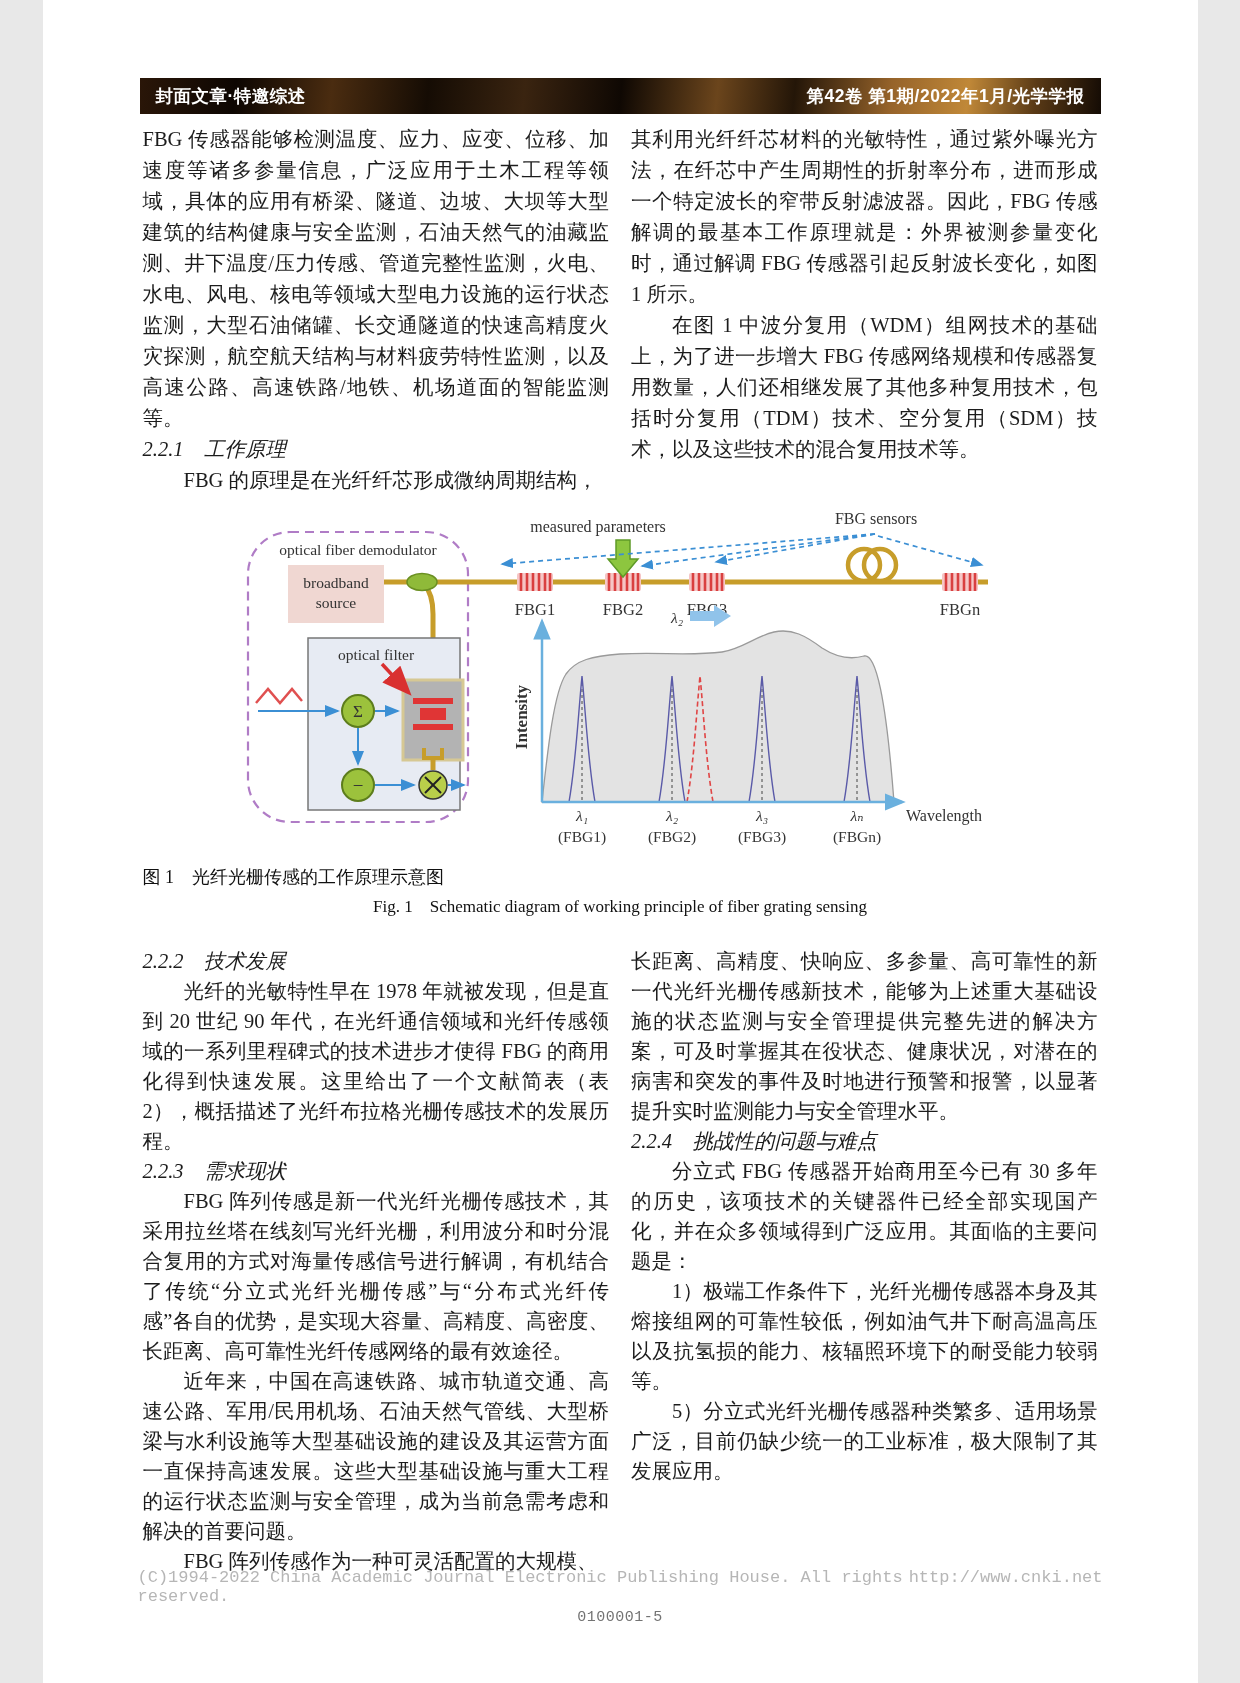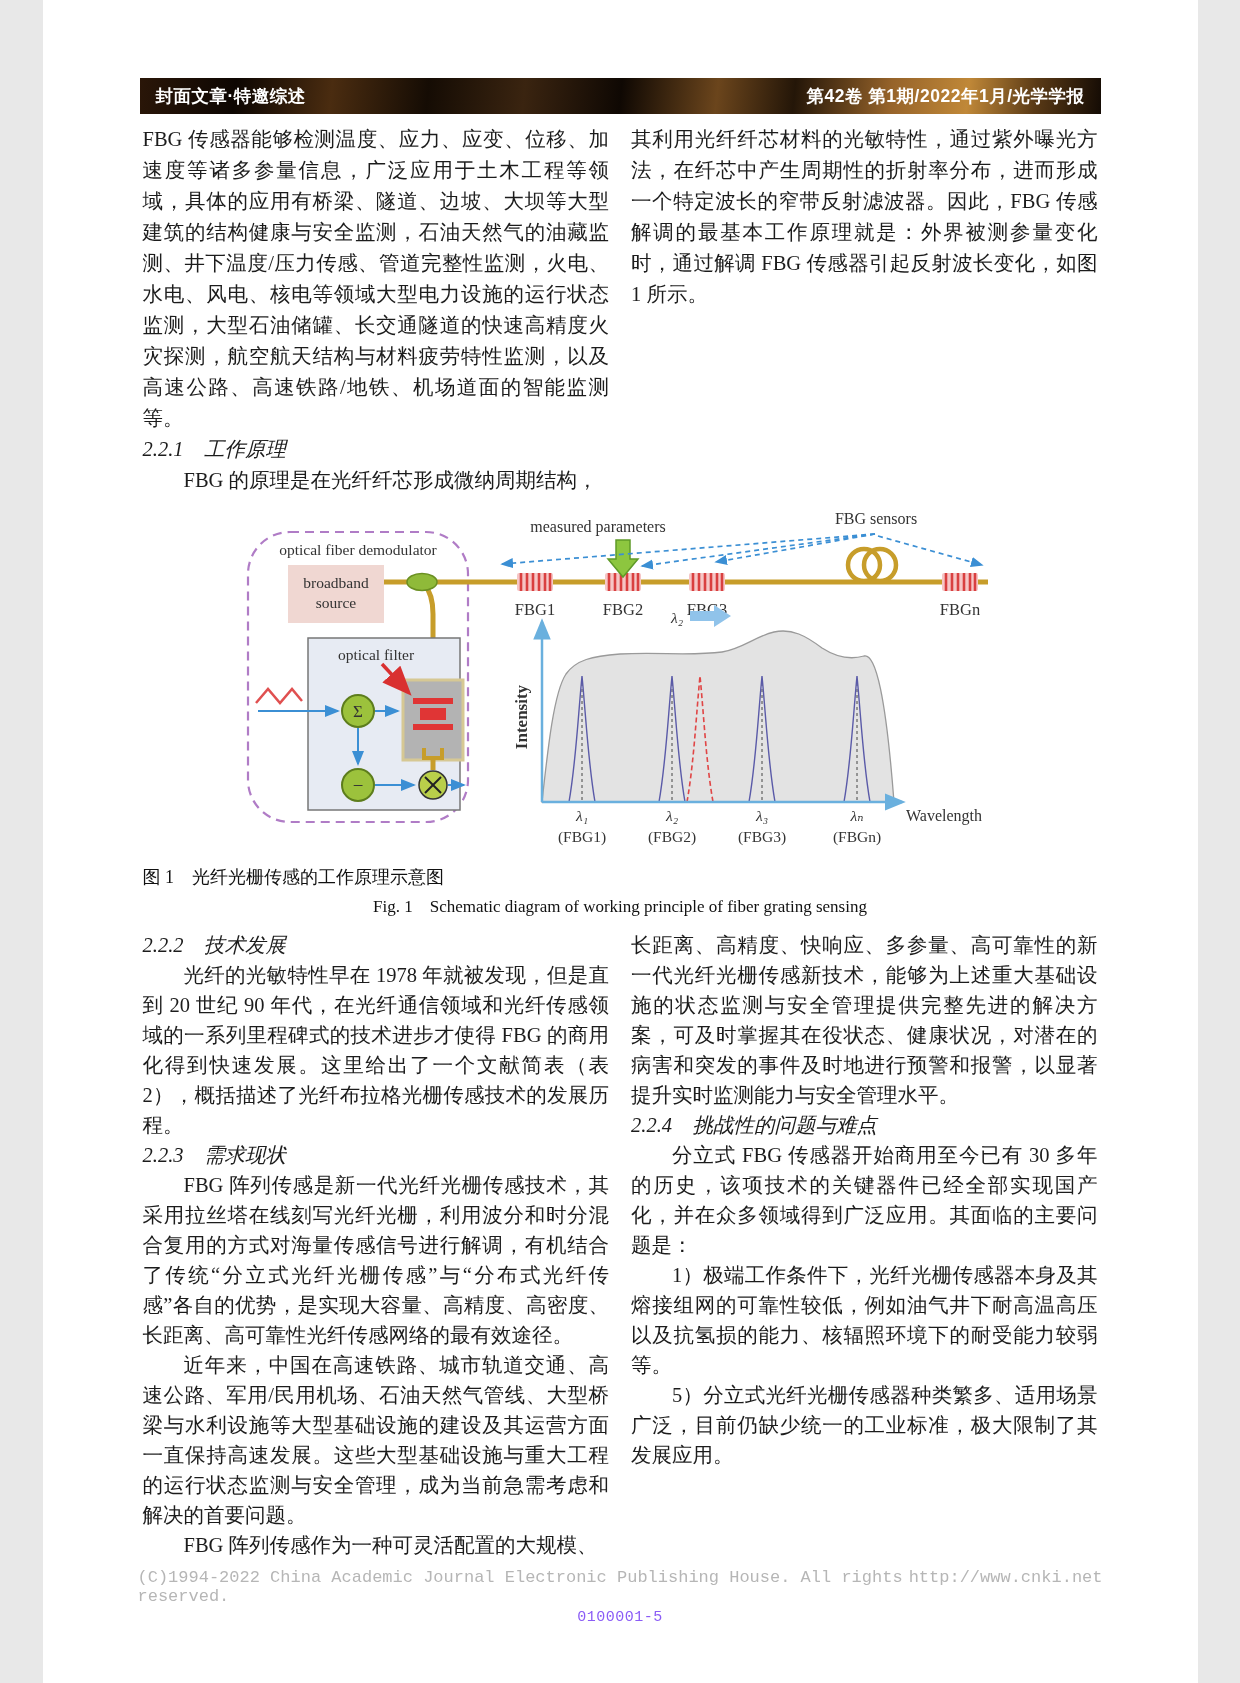--- a/index.html
+++ b/index.html
@@ -7,35 +7,35 @@
         font-family:"Liberation Serif","DejaVu Serif",serif;color:#1c1c1c;overflow:hidden;}
   .header-bar{margin:78px 97px 0 97px;height:36px;display:flex;justify-content:space-between;
         align-items:center;padding:0 16px;box-sizing:border-box;
         background:linear-gradient(96deg,#2a1608 0%,#0d0602 10%,#4a2c10 20%,#150c04 30%,#3a2410 40%,
                    #0f0803 50%,#6b451c 60%,#241608 68%,#96632a 78%,#c08838 86%,#5a3a16 93%,#140b04 100%);
         color:#ffffff;font-family:"Liberation Sans","DejaVu Sans",sans-serif;
         font-weight:bold;font-size:17.5px;letter-spacing:.5px;}
   .content{margin:0 100px;}
   .cols{display:flex;gap:22px;}
   .cols-top{margin-top:10px;}
-  .cols-bottom{margin-top:12px;}
+  .cols-bottom{margin-top:28px;}
   .col{width:497px;}
   .col p{margin:0;font-size:20.5px;line-height:31px;text-align:justify;text-justify:inter-ideograph;}
   .cols-bottom .col p{line-height:30px;}
   .indent{text-indent:2em;}
   .noindent{text-indent:0;}
   .heading{font-style:italic;text-indent:0;}
   .figure{width:780px;margin:6px auto 0 auto;}
   .figure svg{display:block;}
   .caption-cn{text-align:left;font-size:18px;margin-top:18px;color:#111;}
   .caption-en{text-align:center;font-size:17px;margin-top:6px;color:#111;}
   .footer{position:absolute;left:0;right:0;top:1568px;font-family:Liberation Mono, monospace;}
   .copyright-row{display:flex;justify-content:space-between;margin:0 95px;
         color:#b6b6b6;font-size:17px;}
-  .page-id{text-align:center;color:#8b5cf6;font-size:15px;margin-top:3px;letter-spacing:.5px;}
+  .page-id{text-align:center;color:#737373;font-size:15px;margin-top:3px;letter-spacing:.5px;}
   .svgtext{font-family:"Liberation Serif","DejaVu Serif",serif;fill:#333;}
 </style>
 </head>
 <body>
 
 <div class="page">
 
   <div class="header-bar">
     <span>封面文章·特邀综述</span>
     <span>第42卷 第1期/2022年1月/光学学报</span>
@@ -44,20 +44,21 @@
   <div class="content">
 
     <div class="cols cols-top">
       <div class="col">
         <p class="noindent">FBG 传感器能够检测温度、应力、应变、位移、加速度等诸多参量信息，广泛应用于土木工程等领域，具体的应用有桥梁、隧道、边坡、大坝等大型建筑的结构健康与安全监测，石油天然气的油藏监测、井下温度/压力传感、管道完整性监测，火电、水电、风电、核电等领域大型电力设施的运行状态监测，大型石油储罐、长交通隧道的快速高精度火灾探测，航空航天结构与材料疲劳特性监测，以及高速公路、高速铁路/地铁、机场道面的智能监测等。</p>
         <p class="heading">2.2.1　工作原理</p>
         <p class="indent">FBG 的原理是在光纤纤芯形成微纳周期结构，</p>
       </div>
       <div class="col">
         <p class="noindent">其利用光纤纤芯材料的光敏特性，通过紫外曝光方法，在纤芯中产生周期性的折射率分布，进而形成一个特定波长的窄带反射滤波器。因此，FBG 传感解调的最基本工作原理就是：外界被测参量变化时，通过解调 FBG 传感器引起反射波长变化，如图 1 所示。</p>
+        <p class="indent">在图 1 中波分复用（WDM）组网技术的基础上，为了进一步增大 FBG 传感网络规模和传感器复用数量，人们还相继发展了其他多种复用技术，包括时分复用（TDM）技术、空分复用（SDM）技术，以及这些技术的混合复用技术等。</p>
       </div>
     </div>
 
     <div class="figure">
       <svg width="780" height="345" viewBox="0 0 780 345" xmlns="http://www.w3.org/2000/svg">
         <defs>
           <marker id="mBlue" markerWidth="9" markerHeight="8" refX="6.5" refY="3" orient="auto">
             <path d="M0,0 L7.5,3 L0,6 Z" fill="#3b8fd4"></path>
           </marker>
           <marker id="mRed" markerWidth="10" markerHeight="9" refX="7" refY="3.5" orient="auto">

